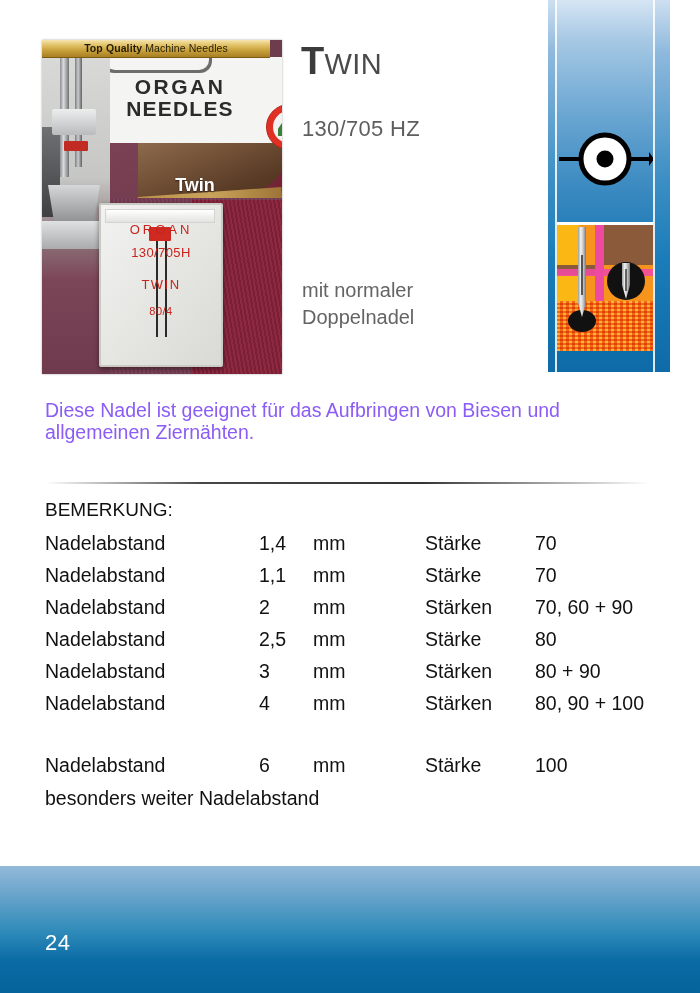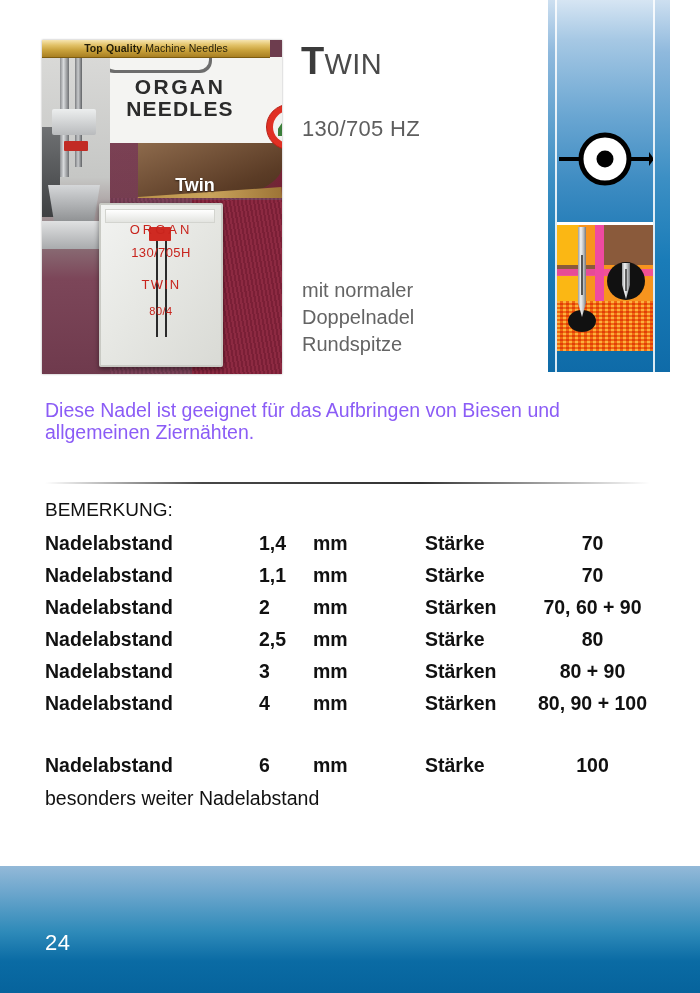--- a/index.html
+++ b/index.html
@@ -290,35 +290,34 @@
     left: 45px; top: 499px;
     font-size: 19px;
     color: #111;
     text-align: center;
   }
   .spec-table {
     position: absolute;
     left: 45px; top: 532px;
     width: 605px;
     border-collapse: collapse;
-    font-weight: bold;
   }
   .spec-table td {
     font-size: 19.5px;
     color: #111;
     padding: 0;
     height: 32px;
     vertical-align: top;
     white-space: nowrap;
   }
   .c-label { width: 214px; }
   .c-val   { width: 36px; text-align: left; }
   .c-unit  { width: 112px; padding-left: 18px !important; }
   .c-str   { width: 110px; }
-  .c-size  { text-align: center; }
+  .c-size  { text-align: left; }
   .spacer-row td { height: 30px; }
   .extra-note {
     position: absolute;
     left: 45px; top: 787px;
     font-size: 19.5px;
     color: #111;
     white-space: nowrap;
   }
 
   
@@ -437,21 +436,20 @@
 
 </div>
 
 <div class="title"><span class="cap">T</span><span class="rest">WIN</span></div>
 
 <div class="subtitle">130/705 HZ</div>
 
 <div class="descr">
   <div>mit normaler</div>
   <div>Doppelnadel</div>
-  <div>Rundspitze</div>
 </div>
 
 <div class="intro">Diese Nadel ist geeignet für das Aufbringen von Biesen und allgemeinen Ziernähten.</div>
 
 <div class="divider"></div>
 
 <div class="remark">BEMERKUNG:</div>
 
 <table class="spec-table">
   <tbody>

